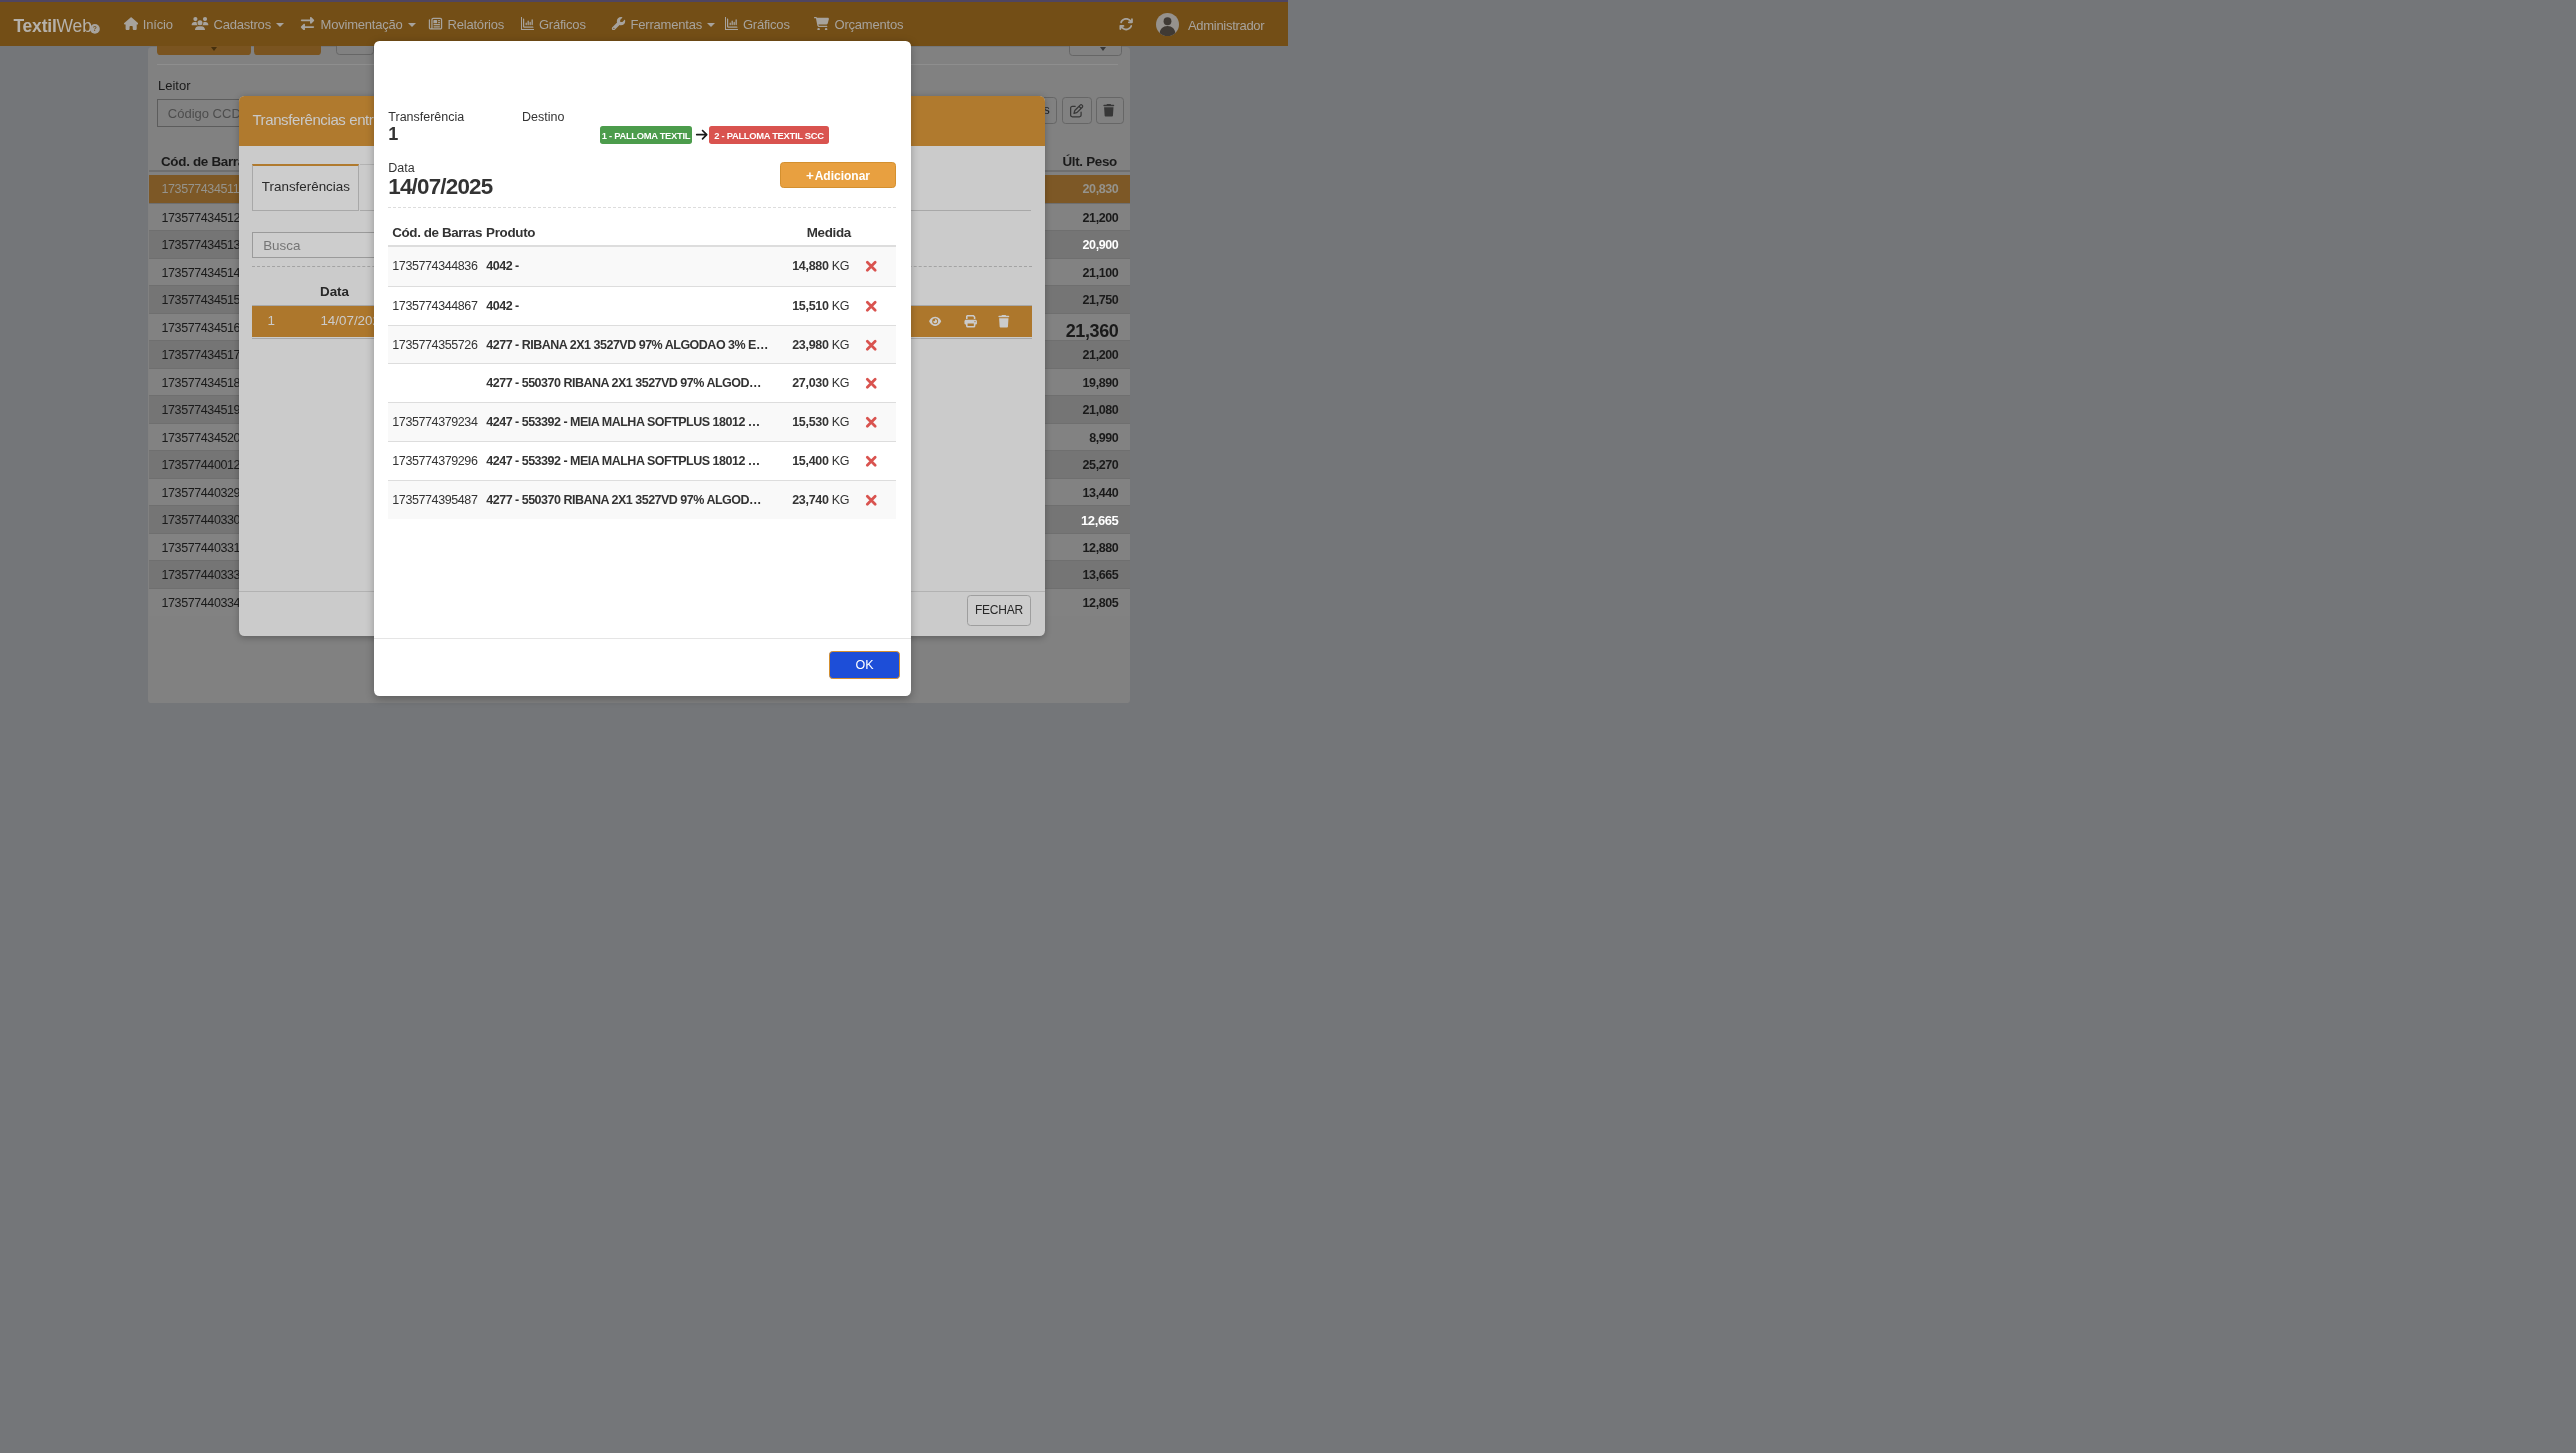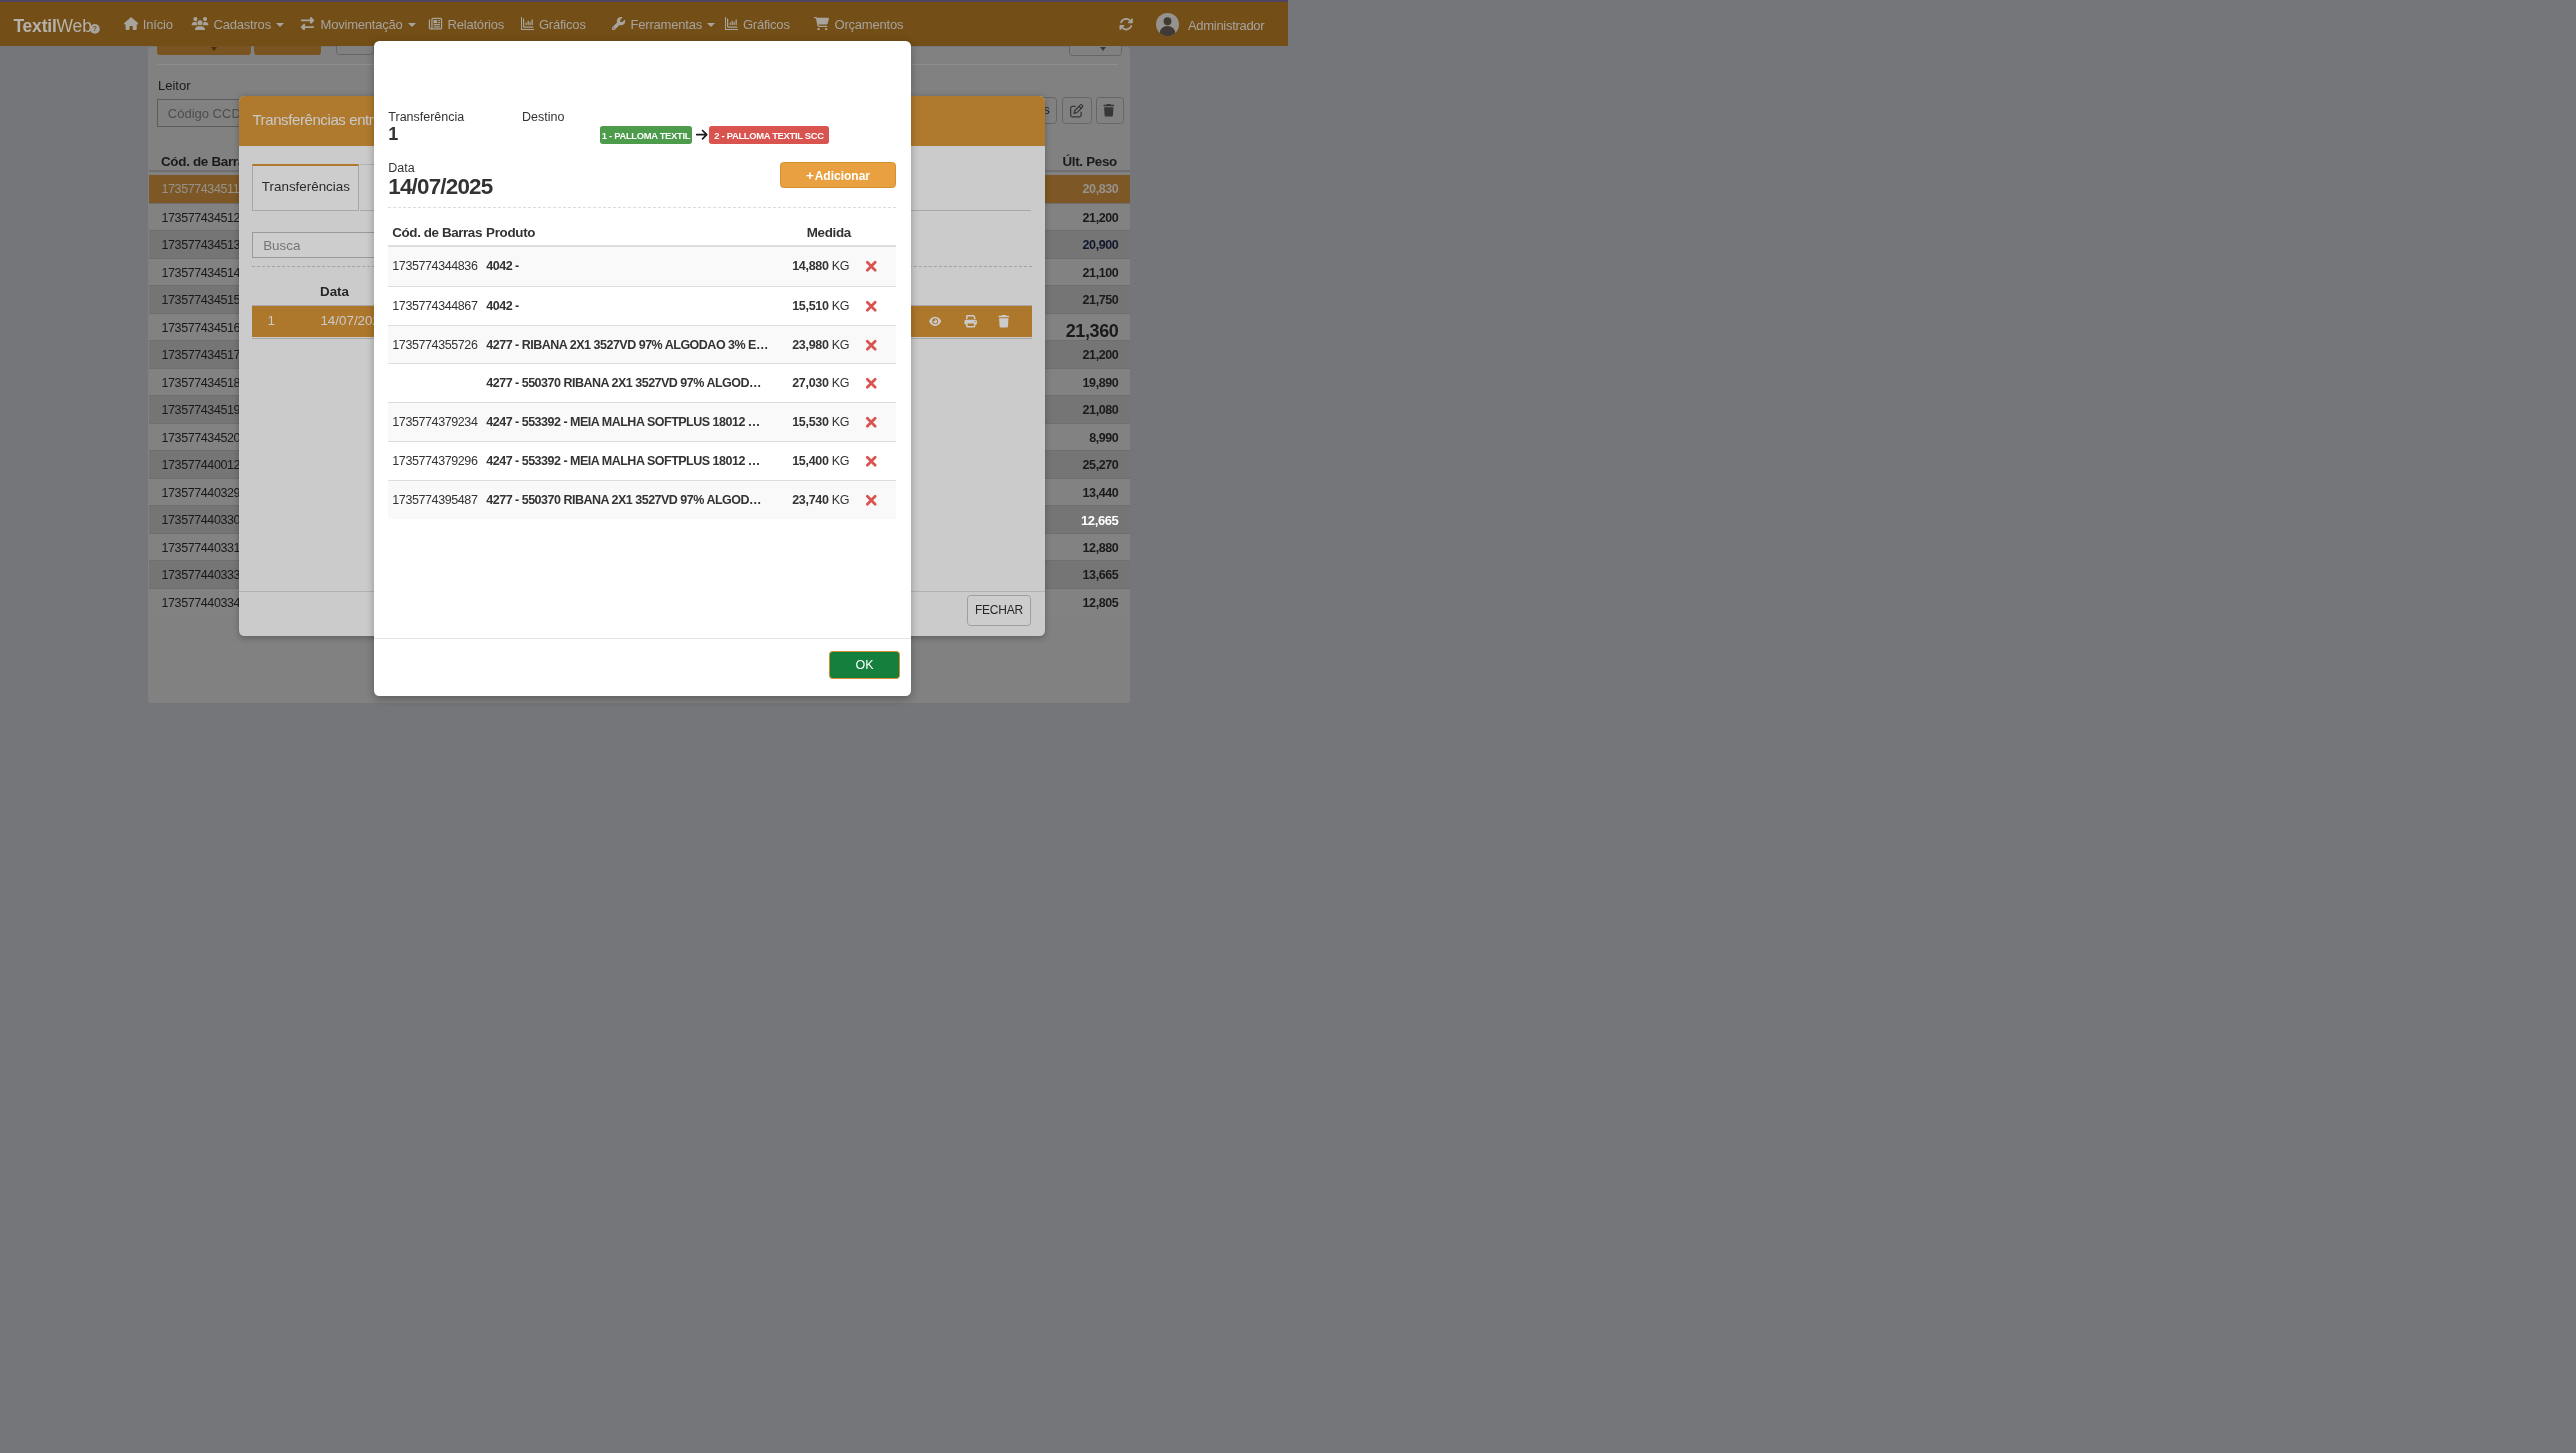--- a/index.html
+++ b/index.html
@@ -64,21 +64,21 @@
   <div class="row16" style="top:175px;height:27.5px;background:#7d5826;">
         <span style="position:absolute;left:12.5px;top:6.7px;color:#95938c;font-size:12.5px;letter-spacing:-0.4px;">1735774345116</span>
         <span style="position:absolute;right:11.6px;top:6.7px;color:#95938c;font-weight:bold;font-size:12.5px;letter-spacing:-0.4px;">20,830</span>
       </div>
   <div class="row16" style="top:203px;height:27.5px;background:#828282;border-top:0.9px solid #6f6f6f;">
         <span style="position:absolute;left:12.5px;top:6.7px;color:#1a1a1a;font-size:12.5px;letter-spacing:-0.4px;">1735774345123</span>
         <span style="position:absolute;right:11.6px;top:6.7px;color:#1a1a1a;font-weight:bold;font-size:12.5px;letter-spacing:-0.4px;">21,200</span>
       </div>
   <div class="row16" style="top:230px;height:27.5px;background:#757575;border-top:0.9px solid #6f6f6f;">
         <span style="position:absolute;left:12.5px;top:6.7px;color:#1a1a1a;font-size:12.5px;letter-spacing:-0.4px;">1735774345130</span>
-        <span style="position:absolute;right:11.6px;top:6.7px;color:#0f172a;font-weight:bold;font-size:12.5px;letter-spacing:-0.4px;">20,900</span>
+        <span style="position:absolute;right:11.6px;top:6.7px;color:#ffffff;font-weight:bold;font-size:12.5px;letter-spacing:-0.4px;">20,900</span>
       </div>
   <div class="row16" style="top:258px;height:27.5px;background:#828282;border-top:0.9px solid #6f6f6f;">
         <span style="position:absolute;left:12.5px;top:6.7px;color:#1a1a1a;font-size:12.5px;letter-spacing:-0.4px;">1735774345147</span>
         <span style="position:absolute;right:11.6px;top:6.7px;color:#1a1a1a;font-weight:bold;font-size:12.5px;letter-spacing:-0.4px;">21,100</span>
       </div>
   <div class="row16" style="top:285px;height:27.5px;background:#757575;border-top:0.9px solid #6f6f6f;">
         <span style="position:absolute;left:12.5px;top:6.7px;color:#1a1a1a;font-size:12.5px;letter-spacing:-0.4px;">1735774345154</span>
         <span style="position:absolute;right:11.6px;top:6.7px;color:#1a1a1a;font-weight:bold;font-size:12.5px;letter-spacing:-0.4px;">21,750</span>
       </div>
   <div class="row16" style="top:313px;height:27.5px;background:#828282;border-top:0.9px solid #6f6f6f;">
@@ -300,18 +300,18 @@
           <span style="position:absolute;left:4px;top:12px;letter-spacing:-0.4px;">1735774395487</span>
           <span style="position:absolute;left:98px;top:12px;font-weight:bold;white-space:nowrap;letter-spacing:-0.5px;">4277 - 550370 RIBANA 2X1 3527VD 97% ALGOD…</span>
           <span style="position:absolute;right:47px;top:12px;letter-spacing:-0.3px;"><b>23,740</b> KG</span>
           <svg width="12.5" height="12.5" viewBox="0 0 14 14" style="position:absolute;left:477px;top:13.4px;">
             <path d="M2.6 2.6 L11.4 11.4 M11.4 2.6 L2.6 11.4" stroke="#d9534f" stroke-width="3.1" stroke-linecap="round" fill="none"></path>
           </svg>
         </div>
     </div>
 
     <div class="abs" style="left:0;top:597px;width:100%;height:0.9px;background:#e5e5e5;"></div>
-    <div class="abs" style="left:455px;top:610px;width:71px;height:28px;background:#15803d;border:0.9px solid #d4902f;border-radius:3.6px;text-align:center;">
+    <div class="abs" style="left:455px;top:610px;width:71px;height:28px;background:#1d4ed8;border:0.9px solid #d4902f;border-radius:3.6px;text-align:center;">
       <span style="font-size:12.5px;color:#fff;line-height:26px;">OK</span>
     </div>
   </div>
 </div>
 
 
 </body></html>

